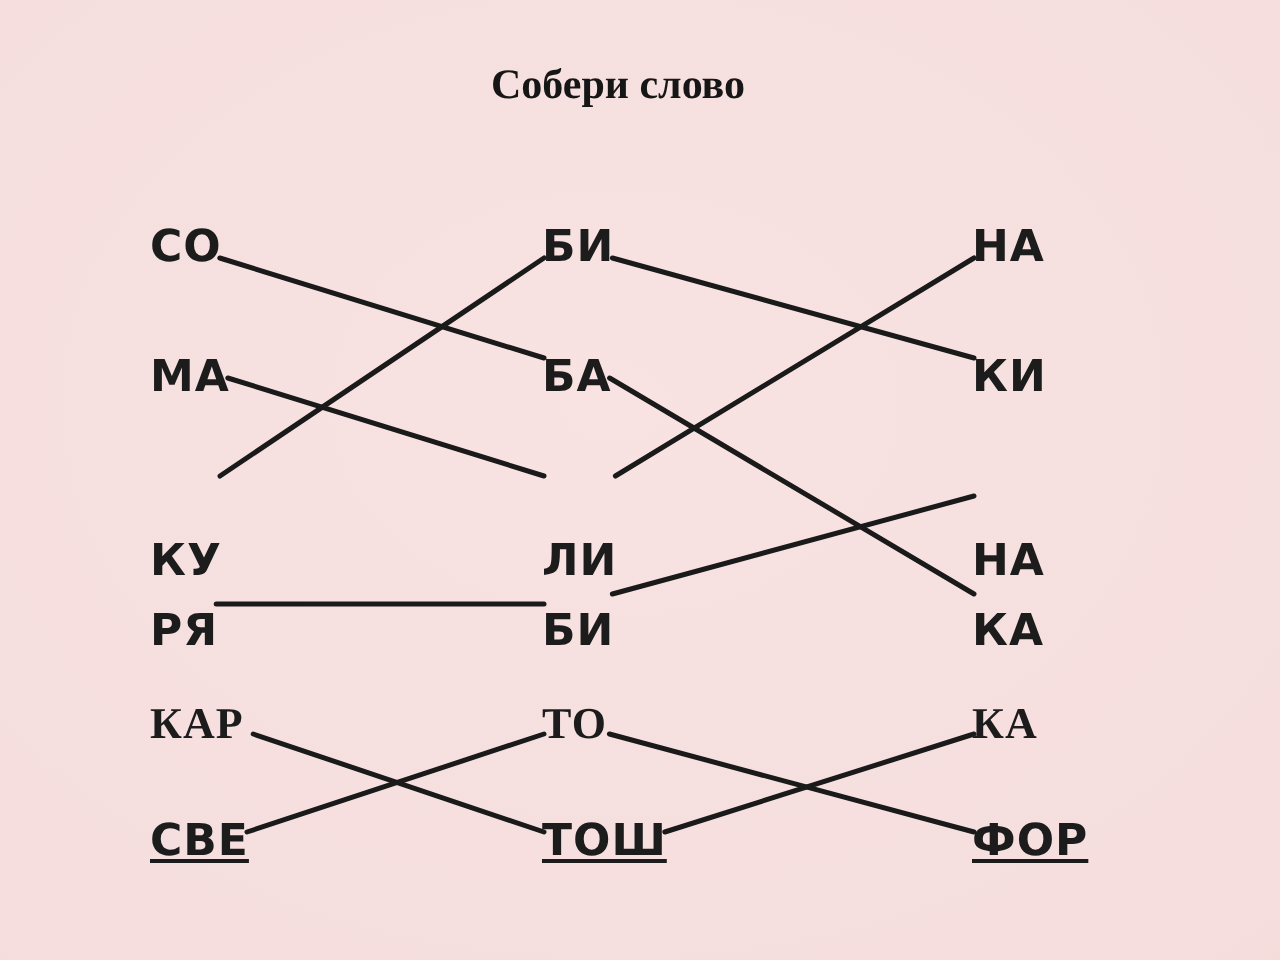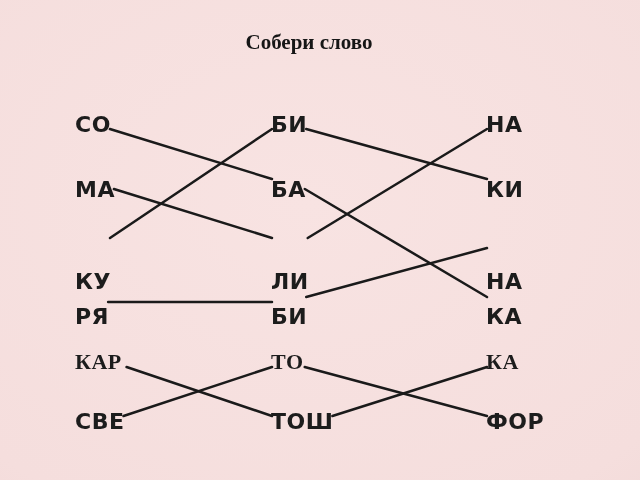--- a/index.html
+++ b/index.html
@@ -42,21 +42,21 @@
     cursor: default;
   }
   .c1 { left: 75px; }
   .c2 { left: 271px; }
   .c3 { left: 486px; }
   .r1 { top: 124px; }
   .r2 { top: 189px; }
   .r3 { top: 258px; margin-top: 23px; }
   .r4 { top: 316px; }
   .r5 { top: 362px; font-family: Liberation Serif, serif; }
-  .r6 { top: 421px; }
+  .r6 { top: 421px; text-decoration: underline; }
 </style>
 </head>
 <body>
 
 <div class="slide">
   <div class="title">Собери слово</div>
   <svg class="lines" viewBox="0 0 640 480">
       <line x1="109.9" y1="129.0" x2="272.0" y2="179.0" stroke="#1a1a1a" stroke-width="2.5" stroke-linecap="round"></line>
       <line x1="304.8" y1="189.0" x2="487.0" y2="297.0" stroke="#1a1a1a" stroke-width="2.5" stroke-linecap="round"></line>
       <line x1="110.0" y1="238.0" x2="272.0" y2="129.0" stroke="#1a1a1a" stroke-width="2.5" stroke-linecap="round"></line>

